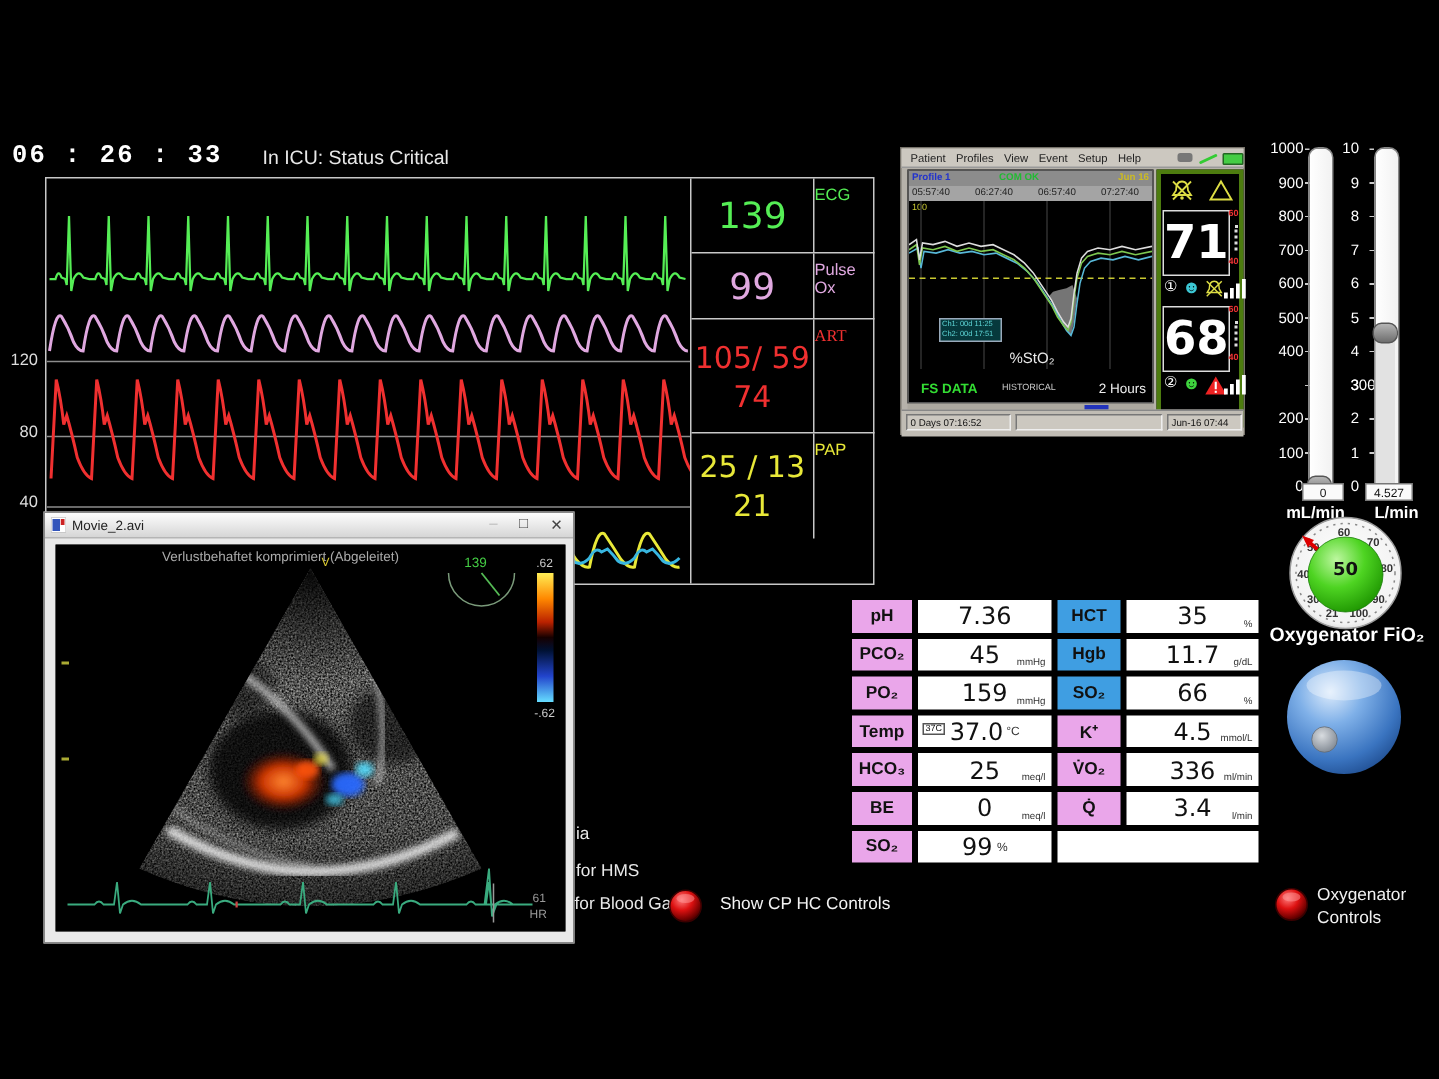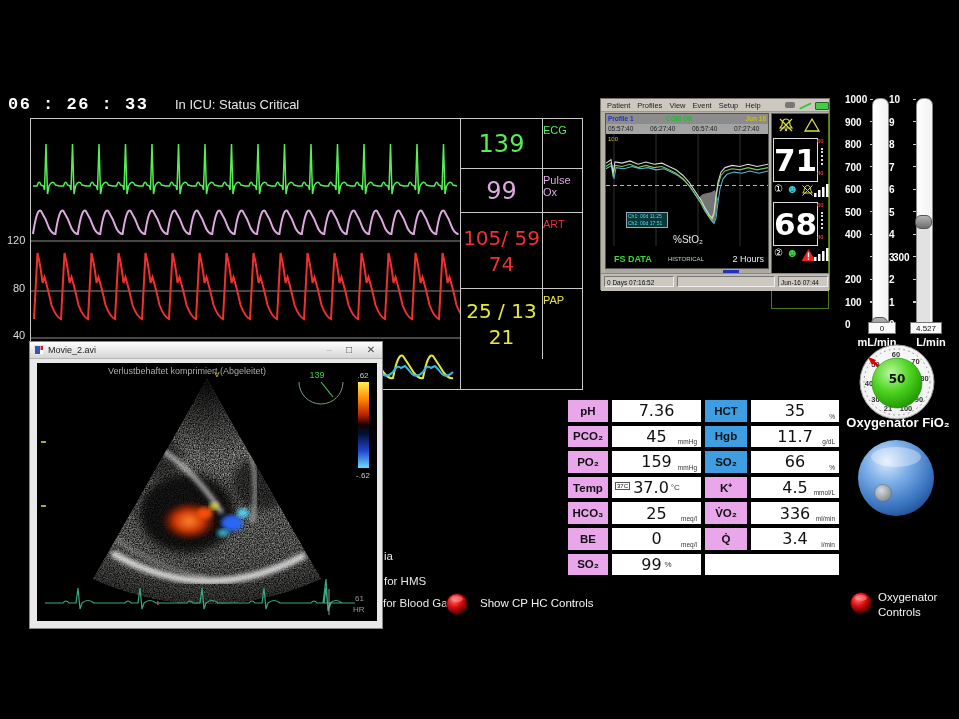--- a/index.html
+++ b/index.html
@@ -23,30 +23,30 @@
           border-bottom:1px solid #b5b5b5;box-sizing:border-box;}
   #mtitle .t{position:absolute;left:18px;top:3px;font-size:9px;color:#222;}
   .winbtn{position:absolute;top:2px;font-size:10px;color:#444;width:14px;text-align:center;}
   #mcontent{position:absolute;left:7px;top:21px;width:340px;height:258px;background:#000;}
   
   #sto2{left:600px;top:98px;width:230px;height:192px;background:#b6b2aa;border:1px solid #77736b;box-sizing:border-box;}
   #sto2menu{position:absolute;left:0;top:0;width:100%;height:13px;background:#ccc8c0;border-bottom:1px solid #999;
             display:flex;gap:7px;padding:2px 0 0 6px;box-sizing:border-box;font-size:7.5px;color:#222;}
   #gpanel{position:absolute;left:4px;top:14px;width:164px;height:156px;border:1px solid #555;box-sizing:border-box;background:#000;}
   .gbar{position:absolute;left:0;width:100%;height:10px;font-size:6.5px;line-height:10px;}
-  #rpanel{position:absolute;left:170px;top:14px;width:58px;height:196px;background:#000;border:1px solid #4d7c0f;box-sizing:border-box;}
+  #rpanel{position:absolute;left:170px;top:14px;width:58px;height:172px;background:#000;border:3px solid #4d7c0f;box-sizing:border-box;}
   .numbox{position:absolute;left:1px;width:43px;height:42px;border:1px solid #ddd;color:#fff;
           font-family:"DejaVu Sans",sans-serif;font-weight:bold;font-size:31px;text-align:center;line-height:42px;}
   .redlim{position:absolute;left:45px;font-size:6px;color:#e33;font-weight:bold;}
   .dotcol{position:absolute;left:49px;width:1px;height:17px;border-left:2px dotted #ddd;}
   #sto2status{position:absolute;left:0;top:174px;width:100%;height:17px;background:#c0bcb4;border-top:1px solid #888;}
   .sunk{position:absolute;top:2px;height:11px;background:#ccc8c0;border:1px solid;border-color:#777 #eee #eee #777;
         font-size:6.5px;color:#111;line-height:11px;padding-left:2px;box-sizing:border-box;}
   
-  .tick{position:absolute;width:24px;font-size:10px;font-weight:bold;color:#fff;}
+  .tick{position:absolute;width:24px;text-align:right;font-size:10px;font-weight:normal;color:#fff;}
   .track{position:absolute;width:15px;height:232px;background:linear-gradient(90deg,#fff,#f2f2f2);border:1px solid #888;border-radius:7px;}
   .thumb{position:absolute;width:17px;height:14px;border-radius:6px;background:linear-gradient(#b5b5b5,#6e6e6e);
          border:1px solid #555;box-sizing:border-box;}
   .valbox{position:absolute;height:12px;background:#fafafa;border:1px solid #777;color:#111;
           font-size:8px;text-align:center;line-height:11px;box-sizing:border-box;}
   .slidelab{position:absolute;font-size:11px;font-weight:bold;color:#fff;text-align:center;}
   .tickmarks{position:absolute;width:3px;background:repeating-linear-gradient(#ccc 0 1px,transparent 1px 22.5px);}
   
   #labs{left:566px;top:398px;width:269px;background:#000;padding:2px;display:grid;
         grid-template-columns:40px 89px 42px 88px;grid-template-rows:repeat(7,21.6px);gap:4px;box-sizing:content-box;}
@@ -142,21 +142,21 @@
       </div>
       <div class="vrow" style="height:44px;">
         <div class="vval" style="color:var(--c-pleth);font-size:24px;">99</div>
         <div class="vlab" style="color:var(--c-pleth);">Pulse Ox</div>
       </div>
       <div class="vrow" style="height:76px;">
         <div class="vval" style="color:var(--c-art);font-size:20px;line-height:26px;">
           <span>105/ 59</span>
           <span>74</span>
         </div>
-        <div class="vlab" style="color:var(--c-art);">ART</div>
+        <div class="vlab" style="color:var(--c-art);font-family:Liberation Serif, serif;">ART</div>
       </div>
       <div class="vrow" style="height:70px;">
         <div class="vval" style="color:var(--c-pap);font-size:20px;line-height:26px;">
           <span>25 / 13</span>
           <span>21</span>
         </div>
         <div class="vlab" style="color:var(--c-pap);">PAP</div>
       </div>
     </div>
   </div>

